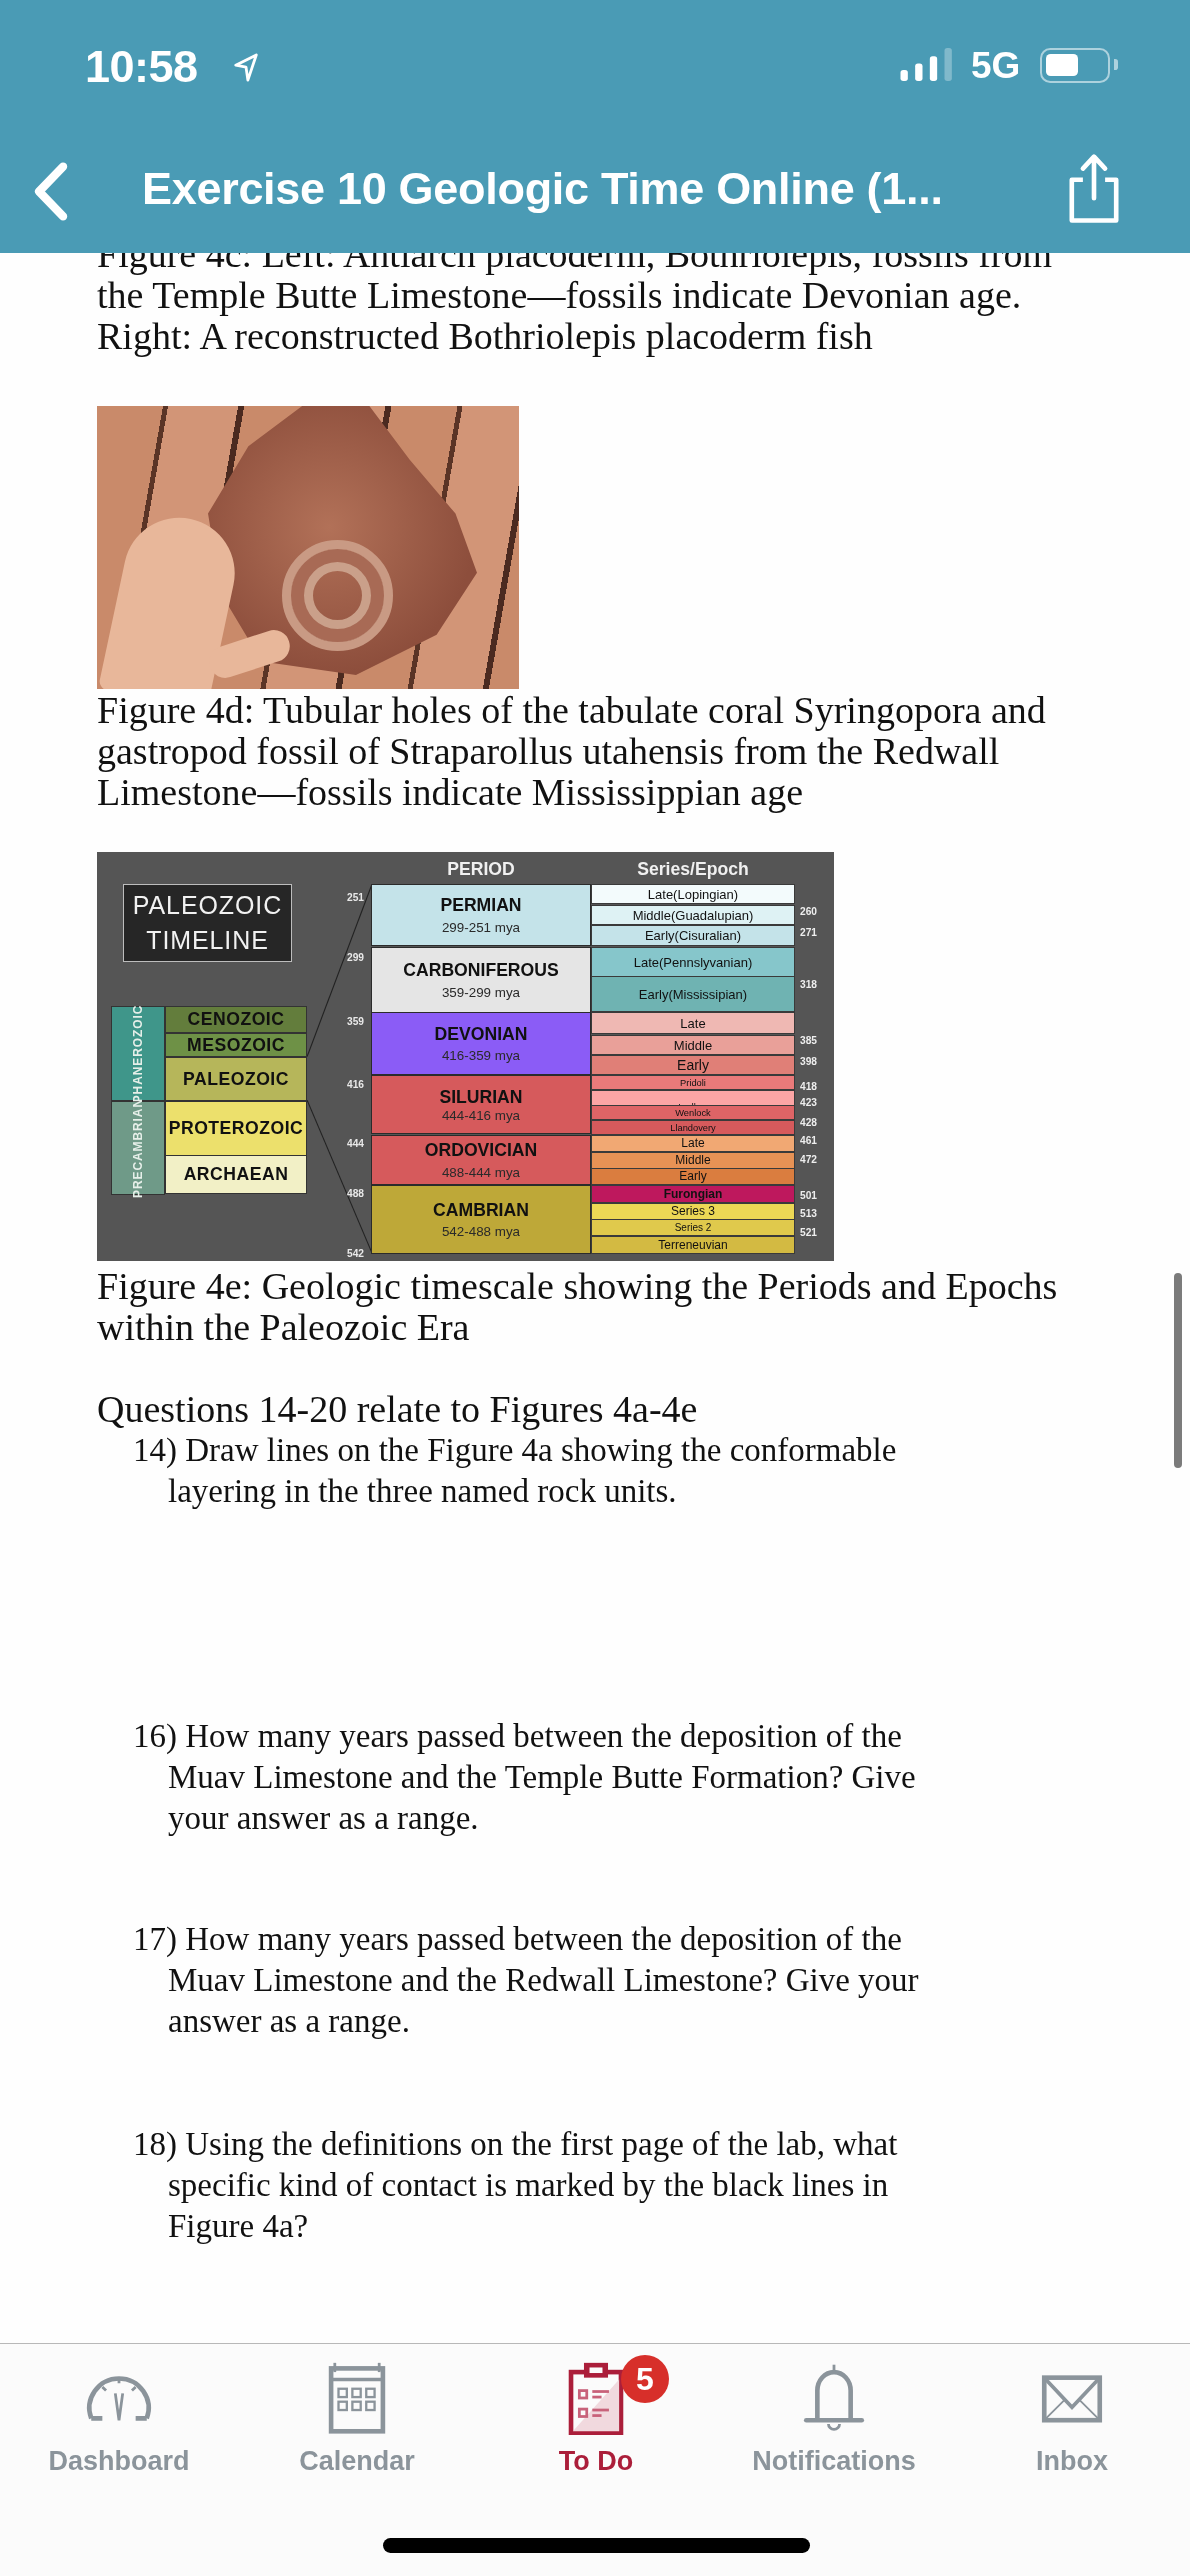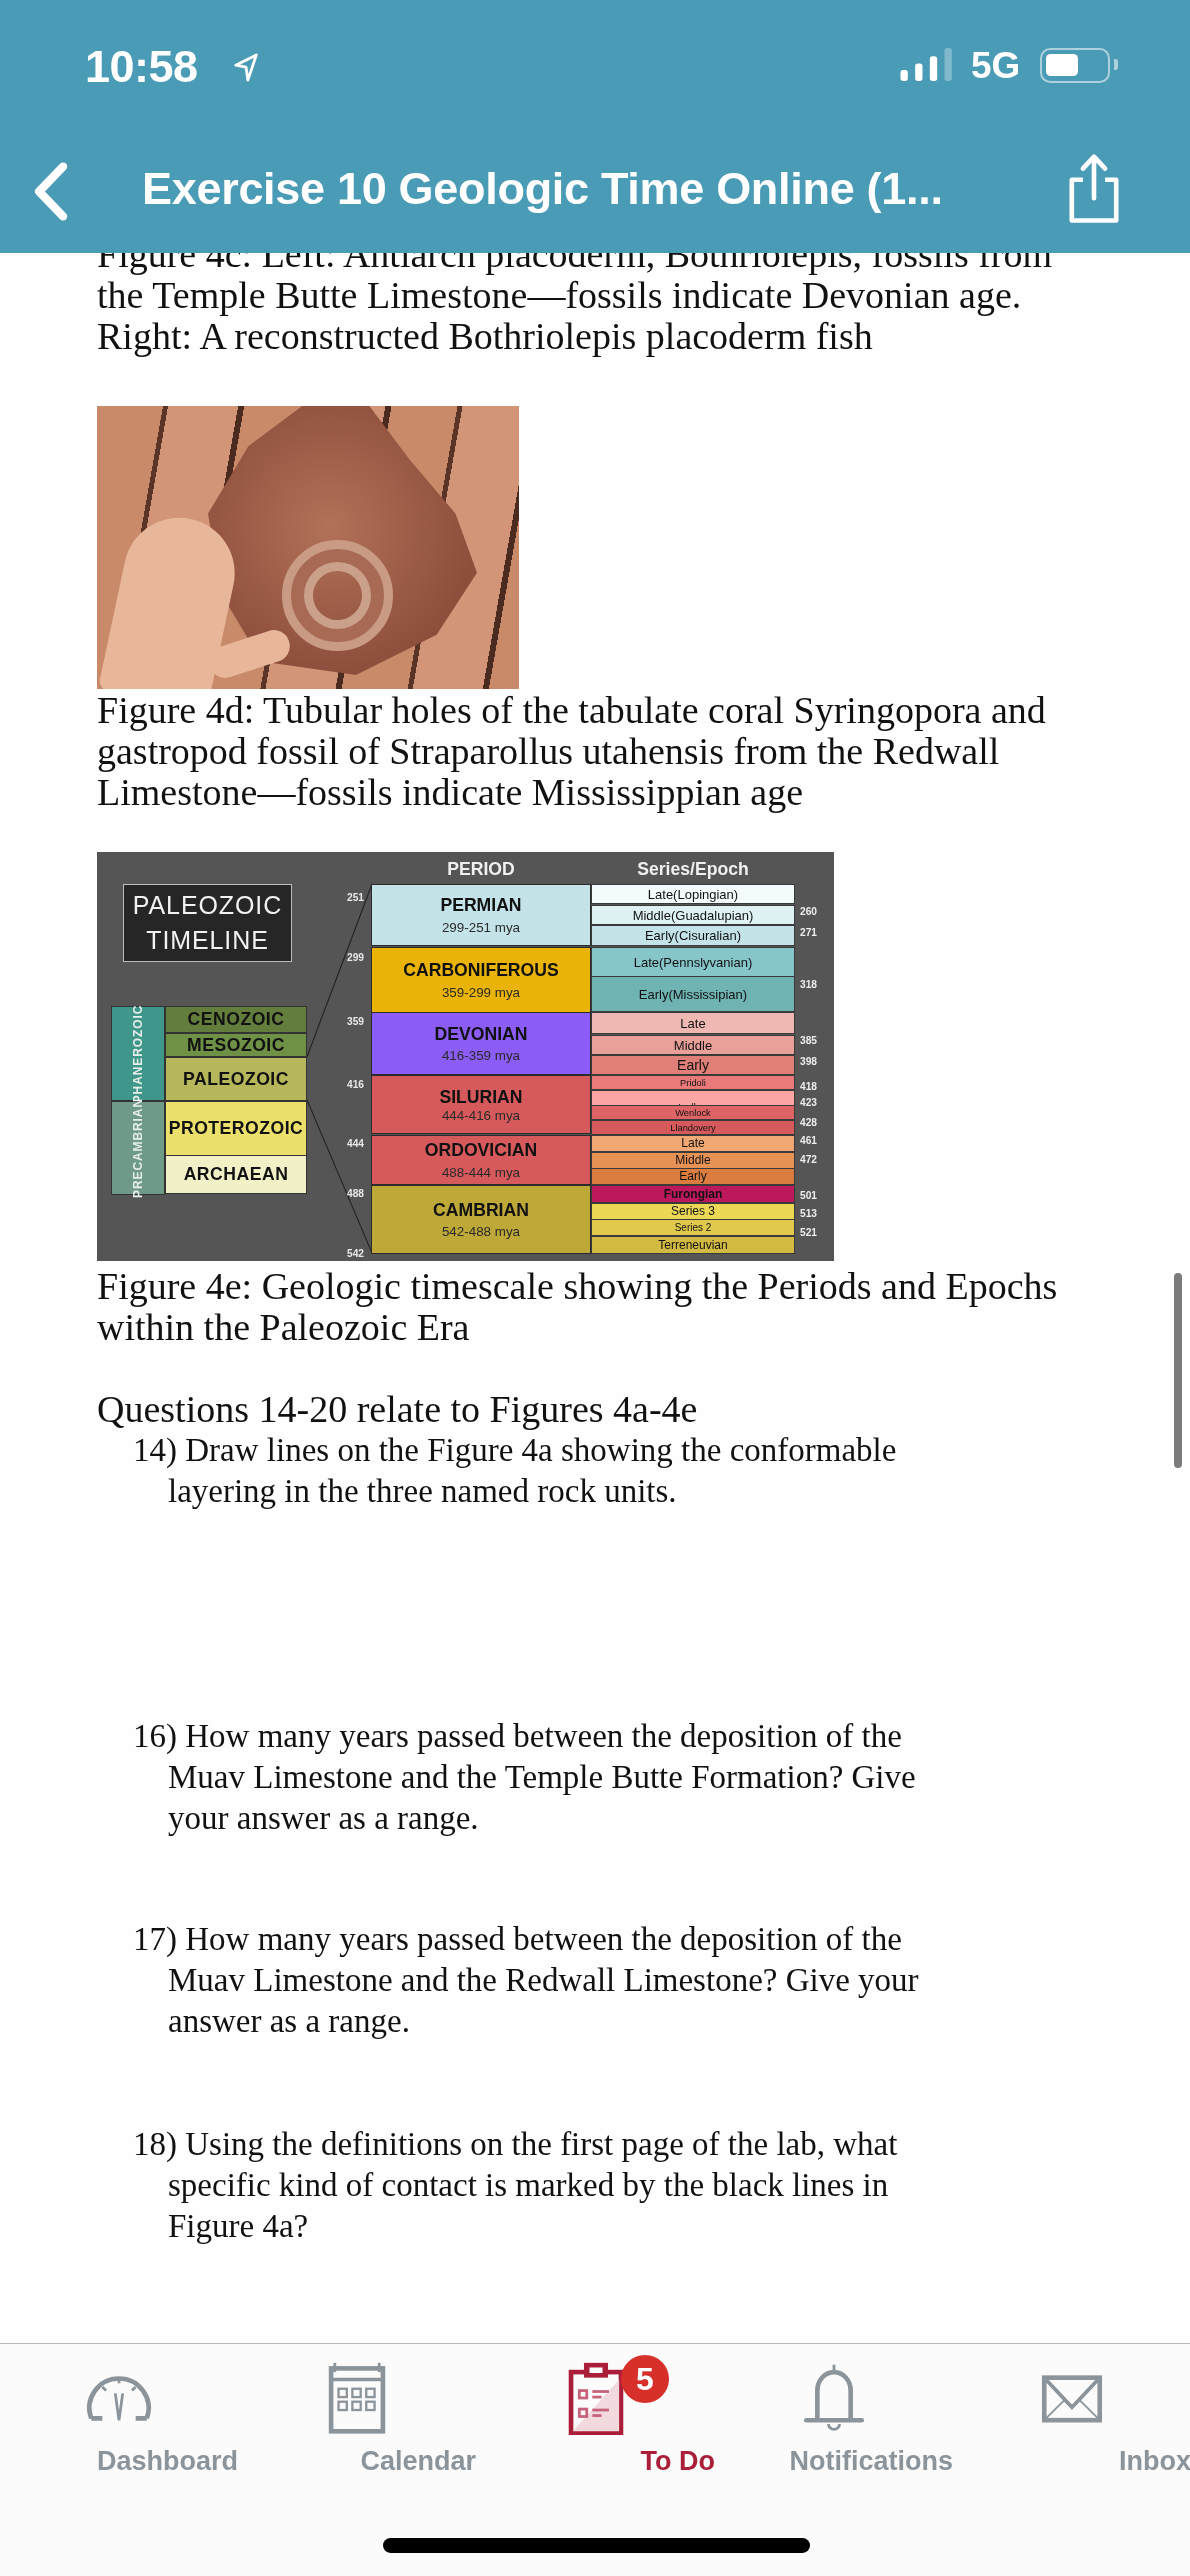--- a/index.html
+++ b/index.html
@@ -50,21 +50,21 @@
   .back { position: absolute; left: 28px; top: 159px; width: 48px; height: 65px; cursor: pointer; }
   .nav-title { position: absolute; left: 142px; top: 163px; font-size: 45px; font-weight: bold; white-space: nowrap; letter-spacing: -0.3px; }
   .share { position: absolute; left: 1066px; top: 152px; width: 56px; height: 74px; cursor: pointer; }
 
   .scrollbar { position: absolute; left: 1174px; top: 1273px; width: 8.3px; height: 195px; background: #7b7b7b; border-radius: 4.6px; }
 
   
   .tabbar { position: absolute; left: 0; top: 2343px; width: 1191px; height: 233px; background: #fbfbfb; border-top: 1.9px solid #b8b8b8; }
   .tab { position: absolute; top: 0; width: 238px; height: 158px; cursor: pointer; }
   .tab svg { position: absolute; left: 50%; top: 16.7px; transform: translateX(-50%); }
-  .tab .label { position: absolute; left: 0; right: 0; top: 102px; text-align: right; font-size: 27px; font-weight: bold; color: #8b949b; }
+  .tab .label { position: absolute; left: 0; right: 0; top: 102px; text-align: center; font-size: 27px; font-weight: bold; color: #8b949b; }
   .tab.active .label { color: #ab1e3a; }
   .badge { position: absolute; left: 144px; top: 11px; width: 48px; height: 48px; border-radius: 50%; background: #d72f2a; color: #fff; font-size: 32px; font-weight: bold; text-align: center; line-height: 48px; }
   .home-ind { position: absolute; left: 383px; top: 2538px; width: 427px; height: 15px; background: #000; border-radius: 7.4px; }
 </style>
 </head>
 <body>
 
 <div class="doc">
 
   <div class="para" style="top:234px;">
@@ -118,21 +118,21 @@
     <div class="tick" style="left:250px;top:336px;">488</div>
     <div class="tick" style="left:250px;top:396px;">542</div>
 
     <div class="col-head" style="left:274px;top:6.5px;width:220px;">PERIOD</div>
     <div class="col-head" style="left:494px;top:6.5px;width:204px;font-weight:bold;">Series/Epoch</div>
 
     <div class="period" style="top:32px;height:62px;background:#c4e3e9;">
       <div class="pname">PERMIAN</div>
       <div class="prange">299-251 mya</div>
     </div>
-    <div class="period" style="top:95px;height:66px;background:#eab308;">
+    <div class="period" style="top:95px;height:66px;background:#e5e5e5;">
       <div class="pname">CARBONIFEROUS</div>
       <div class="prange">359-299 mya</div>
     </div>
     <div class="period" style="top:160px;height:63px;background:#8b5cf6;">
       <div class="pname">DEVONIAN</div>
       <div class="prange">416-359 mya</div>
     </div>
     <div class="period" style="top:223px;height:59px;background:#d65a5c;">
       <div class="pname">SILURIAN</div>
       <div class="prange" style="margin-top:0;">444-416 mya</div>

